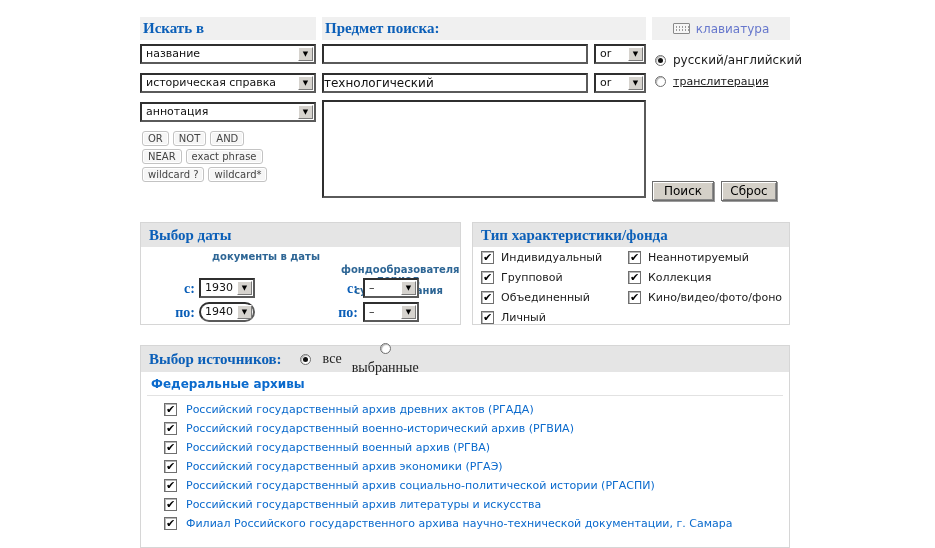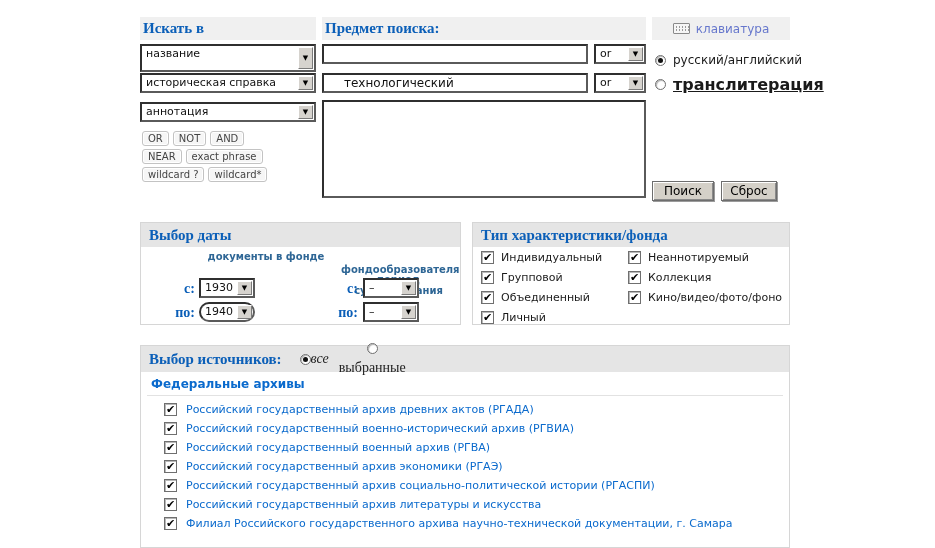--- a/index.html
+++ b/index.html
@@ -10,21 +10,21 @@
   .hbar{background:#f0f0f0;display:flex;align-items:center;}
   .serif-head{font-family:"Liberation Serif",serif;font-weight:bold;font-size:15px;color:#0b5fb8;}
   
   .xfield{background:#fff;border:2px solid;border-color:#2f2f2f #5a5a5a #5a5a5a #2f2f2f;box-sizing:border-box;}
   .xselect{cursor:default;}
   .xselect .val{position:absolute;left:4px;top:1px;right:20px;line-height:14px;font-size:11px;color:#111;
                 white-space:nowrap;overflow:hidden;}
   .xarrow{position:absolute;top:1px;right:1px;bottom:1px;width:15px;background:#d6d3ce;
           border:1px solid;border-color:#ffffff #7a7a7a #7a7a7a #ffffff;
           display:flex;align-items:center;justify-content:center;font-size:7px;color:#000;box-sizing:border-box;}
-  input.xinput{font-family:"DejaVu Sans",sans-serif;font-size:12px;color:#111;padding:1px 20px;outline:none;}
+  input.xinput{font-family:"DejaVu Sans",sans-serif;font-size:12px;color:#111;padding:1px 0;outline:none;}
   textarea.xta{font-family:"DejaVu Sans",sans-serif;font-size:12px;resize:none;outline:none;padding:2px 4px;}
   
   .opbtn{font-size:10px;color:#444;background:#f6f6f6;border:1px solid #c3c3c3;border-radius:3px;
          padding:1px 5px;box-shadow:inset 0 0 0 1px #fff;cursor:pointer;font-family:"DejaVu Sans",sans-serif;white-space:nowrap;}
   .oprow{display:flex;gap:4px;}
   
   .pushbtn{background:#d4d0c8;border:1px solid #6d6d6d;
            box-shadow:inset 1px 1px 0 #ffffff,inset -1px -1px 0 #8a8a8a,1px 1px 0 #9b9b9b;
            font-family:"DejaVu Sans",sans-serif;font-size:12px;color:#000;
            display:flex;align-items:center;justify-content:center;cursor:pointer;box-sizing:border-box;}
@@ -60,21 +60,21 @@
     <span class="serif-head" style="padding-left:3px;">Искать в</span>
   </div>
   <div class="abs hbar" style="left:322px;top:17px;width:324px;height:23px;">
     <span class="serif-head" style="padding-left:3px;">Предмет поиска:</span>
   </div>
   <div class="abs hbar" style="left:652px;top:17px;width:138px;height:23px;justify-content:center;gap:6px;">
     <span class="kbicon"></span>
     <span class="kblink">клавиатура</span>
   </div>
 
-  <div class="abs xfield xselect" style="left:140px;top:44px;width:176px;height:28px;">
+  <div class="abs xfield xselect" style="left:140px;top:44px;width:176px;height:20px;">
     <span class="val">название</span>
     <span class="xarrow">▼</span>
   </div>
   <div class="abs xfield xselect" style="left:140px;top:73px;width:176px;height:20px;">
     <span class="val">историческая справка</span>
     <span class="xarrow">▼</span>
   </div>
   <div class="abs xfield xselect" style="left:140px;top:102px;width:176px;height:20px;">
     <span class="val">аннотация</span>
     <span class="xarrow">▼</span>
@@ -107,31 +107,31 @@
   </div>
 
   <textarea class="abs xfield xta" style="left: 322px; top: 100px; width: 324px; height: 98px;"></textarea>
 
   <div class="abs cbrow" style="left:655px;top:53px;">
     <span class="rb sel"></span>
     <span class="lbl" style="font-size:12px;">русский/английский</span>
   </div>
   <div class="abs cbrow" style="left:655px;top:75px;">
     <span class="rb"></span>
-    <span class="lbl lnk" style="font-size:16px;font-weight:bold;">транслитерация</span>
+    <span class="lbl lnk" style="font-size:11px;">транслитерация</span>
   </div>
 
   <button class="abs pushbtn" style="left:652px;top:181px;width:62px;height:20px;">Поиск</button>
   <button class="abs pushbtn" style="left:721px;top:181px;width:56px;height:20px;">Сброс</button>
 
   <div class="abs panel" style="left:140px;top:222px;width:321px;height:103px;">
     <div class="phead">
       <span class="serif-head">Выбор даты</span>
     </div>
-    <div class="abs smalllab" style="left:45px;top:28px;width:160px;">документы в фонде</div>
+    <div class="abs smalllab" style="left:45px;top:28px;width:160px;">документы в даты</div>
     <div class="abs smalllab" style="left:200px;top:28px;width:115px;margin-top:23px;">период существования</div>
     <div class="abs smalllab" style="left:200px;top:41px;width:115px;">фондообразователя</div>
 
     <div class="abs cpo" style="left:32px;top:58px;width:22px;text-align:right;">с:</div>
     <div class="abs xfield xselect" style="left:58px;top:55px;width:56px;height:20px;">
       <span class="val">1930</span>
       <span class="xarrow">▼</span>
     </div>
     <div class="abs cpo" style="left:25px;top:82px;width:29px;text-align:right;">по:</div>
     <div class="abs xfield xselect" style="left:58px;top:79px;width:56px;height:20px;border-radius:10px;">
@@ -181,21 +181,21 @@
     </div>
     <div class="abs cbrow" style="left:155px;top:68px;">
       <span class="cb">✔</span>
       <span class="lbl">Кино/видео/фото/фоно</span>
     </div>
   </div>
 
   <div class="abs panel" style="left:140px;top:345px;width:650px;height:203px;">
     <div class="phead" style="height:26px;gap:10px;">
       <span class="serif-head">Выбор источников:</span>
-      <span class="cbrow" style="gap:0;margin-left:8px;font-style:italic;">
+      <span class="cbrow" style="gap:12px;margin-left:8px;">
         <span class="rb sel"></span>
         <span style="font-family:'Liberation Serif',serif;font-size:14px;color:#222;">все</span>
       </span>
       <span class="cbrow" style="gap:6px;flex-direction:column;">
         <span class="rb"></span>
         <span style="font-family:'Liberation Serif',serif;font-size:14px;color:#222;">выбранные</span>
       </span>
     </div>
 
     <div class="abs" style="left:10px;top:31px;font-size:12px;font-weight:bold;color:#0a6acd;">Федеральные архивы</div>

